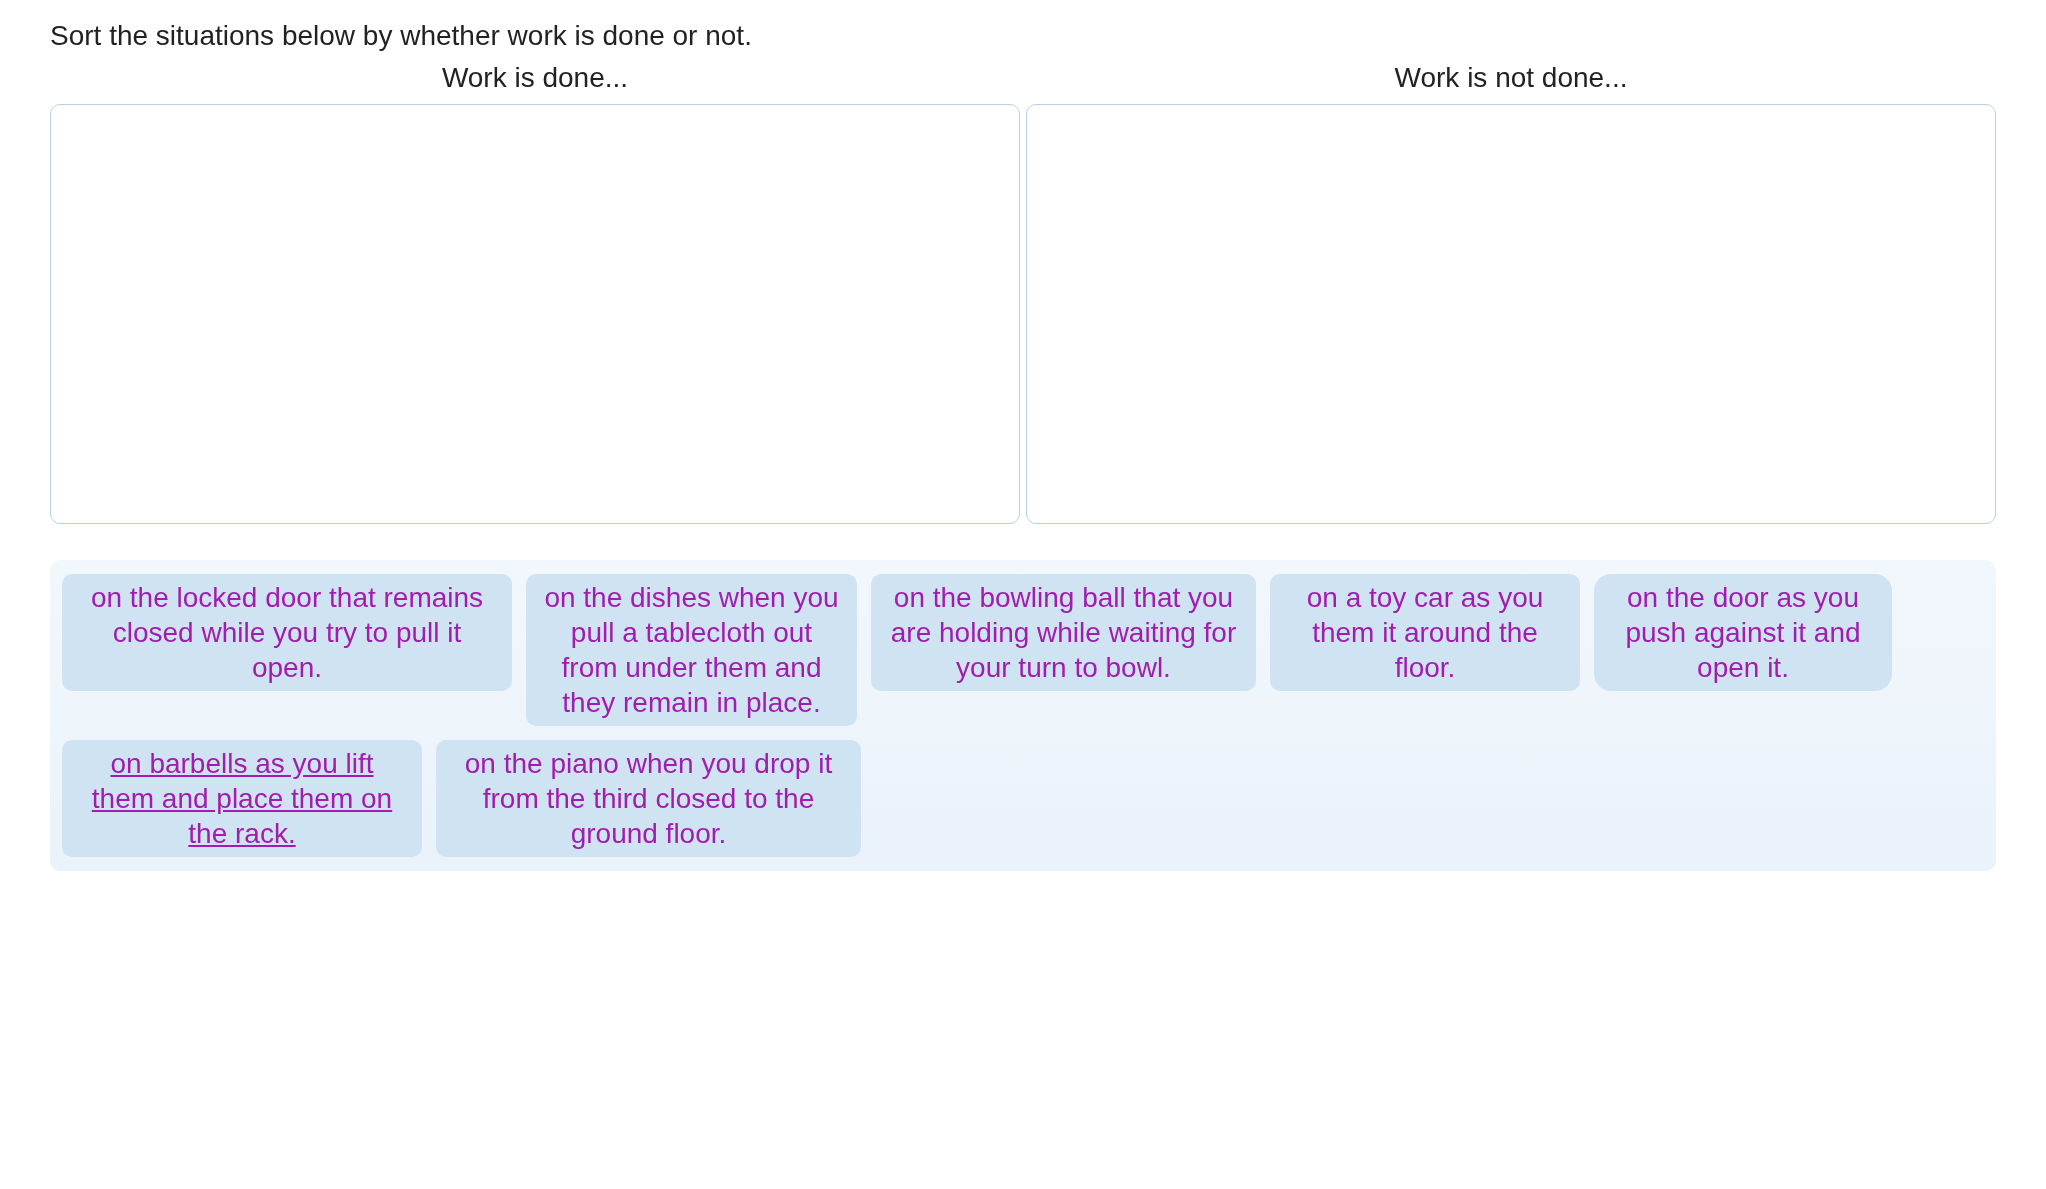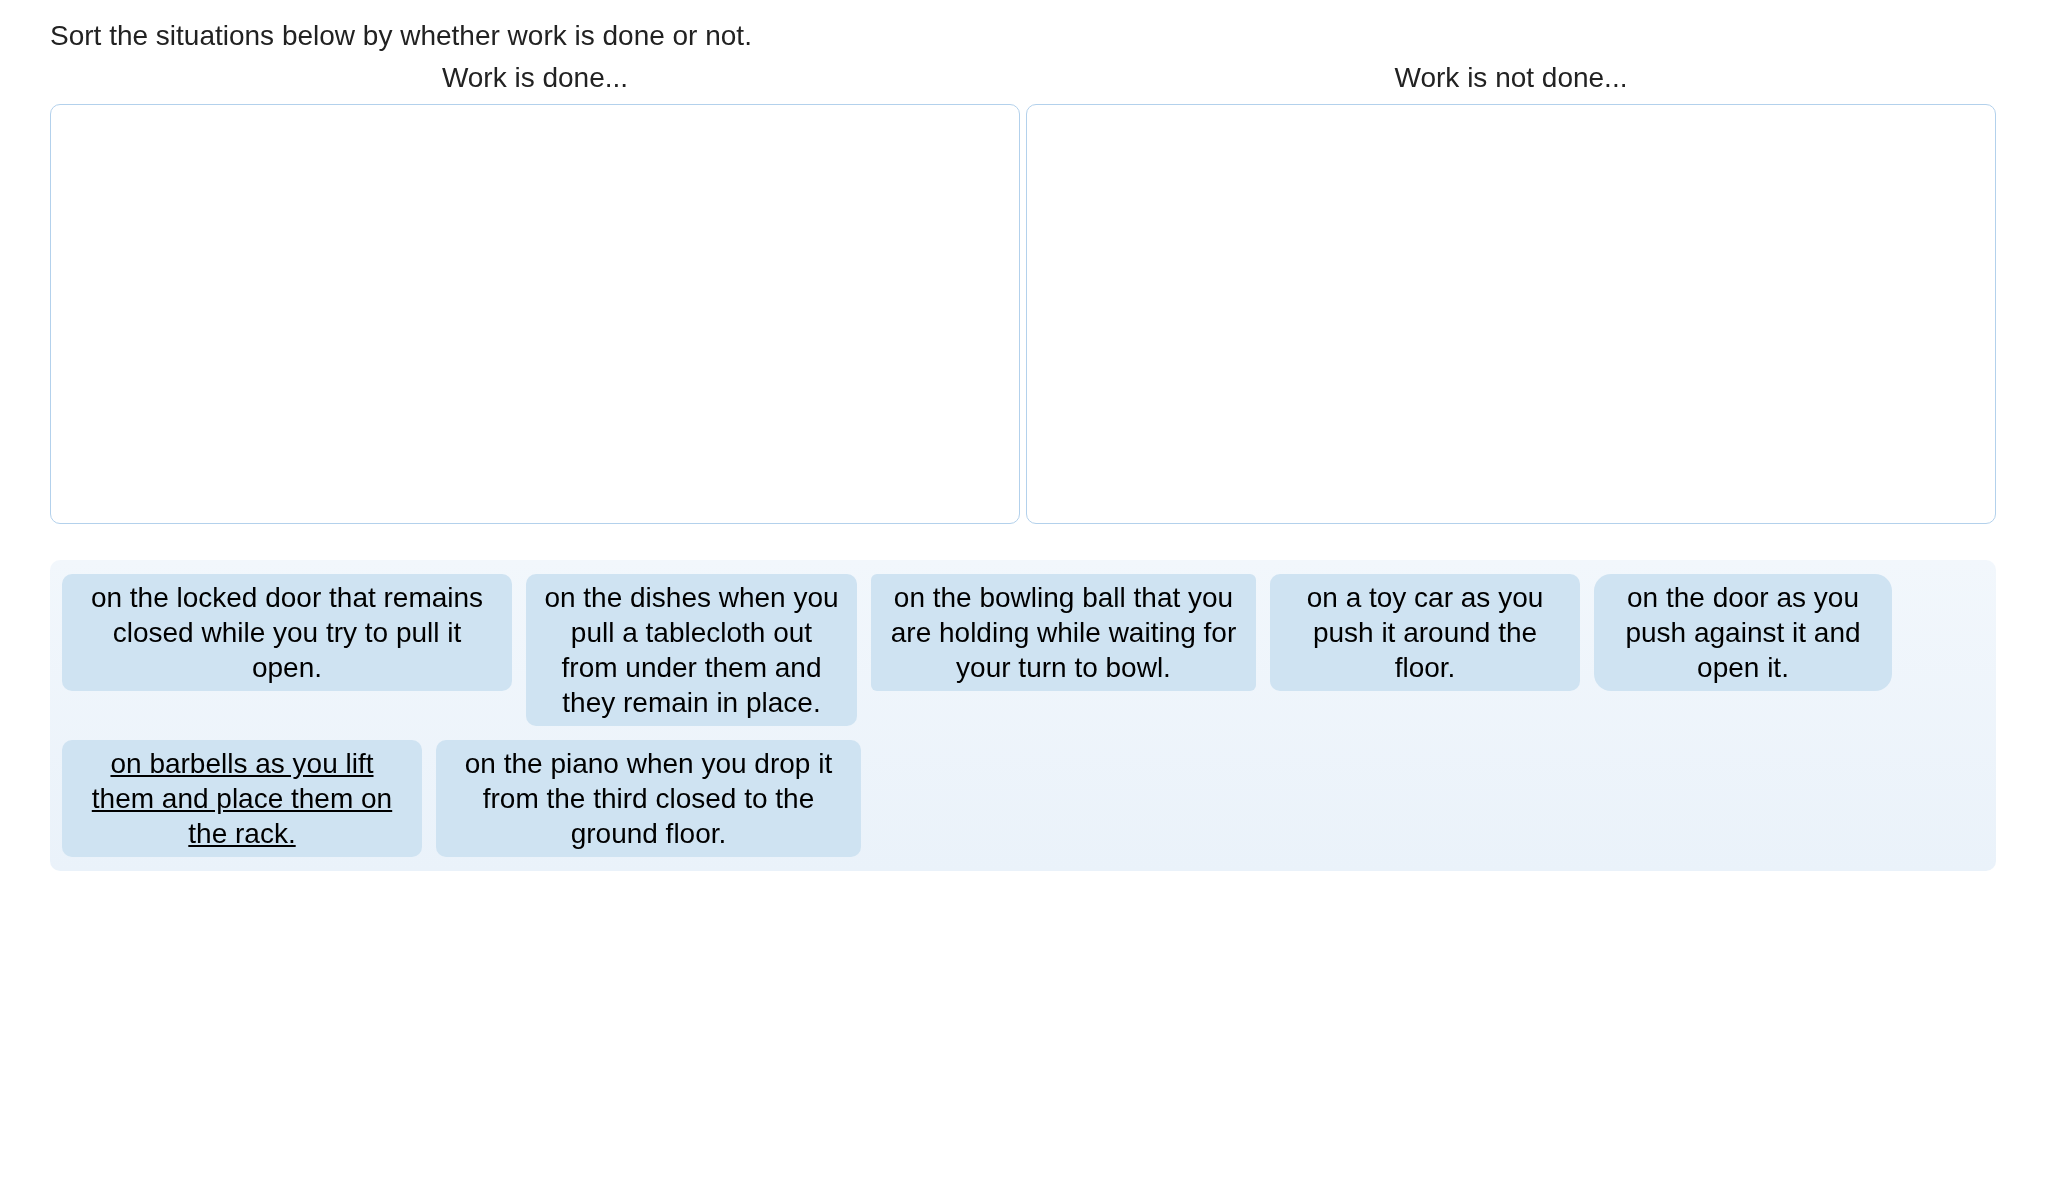--- a/index.html
+++ b/index.html
@@ -47,27 +47,27 @@
       flex-wrap: wrap;
       gap: 14px 14px;
       align-items: flex-start;
     }
     .item {
       background: #cfe3f2;
       border-radius: 10px;
       padding: 6px 14px;
       text-align: center;
       line-height: 1.25;
-      color: #000000;
+      color: #a21caf;
       cursor: grab;
       flex-shrink: 0;
     }
     .item-1 { width: 450px; }
     .item-2 { width: 331px; }
-    .item-3 { width: 385px; border-radius: 6px; }
+    .item-3 { width: 385px; }
     .item-4 { width: 310px; }
     .item-5 { width: 298px; border-radius: 17px; }
     .item-6 { width: 360px; text-decoration: underline; }
     .item-7 { width: 425px; }
   </style>
 </head>
 <body>
 
 <div class="instruction">Sort the situations below by whether work is done or not.</div>
 
@@ -79,17 +79,17 @@
   <div class="column">
     <div class="col-header">Work is not done...</div>
     <div class="dropzone"></div>
   </div>
 </div>
 
 <div class="items-container">
   <div class="item item-1">on the locked door that remains closed while you try to pull it open.</div>
   <div class="item item-2">on the dishes when you pull a tablecloth out from under them and they remain in place.</div>
   <div class="item item-3">on the bowling ball that you are holding while waiting for your turn to bowl.</div>
-  <div class="item item-4">on a toy car as you push it around the floor.</div>
+  <div class="item item-4">on a toy car as you them it around the floor.</div>
   <div class="item item-5">on the door as you push against it and open it.</div>
   <div class="item item-6">on barbells as you lift them and place them on the rack.</div>
   <div class="item item-7">on the piano when you drop it from the third closed to the ground floor.</div>
 </div>
 
 </body></html>

